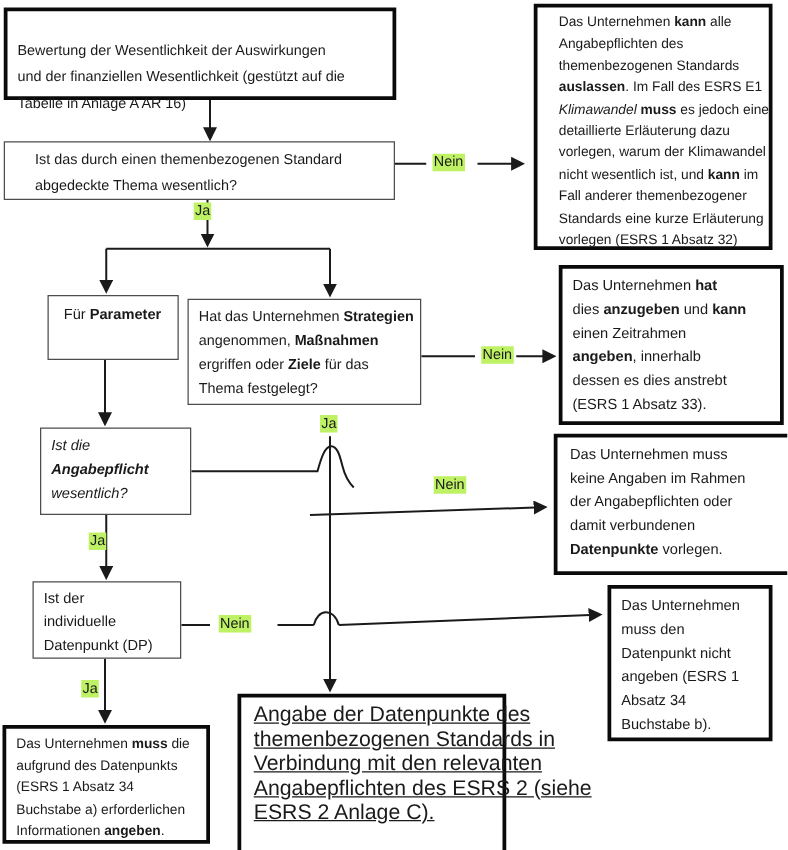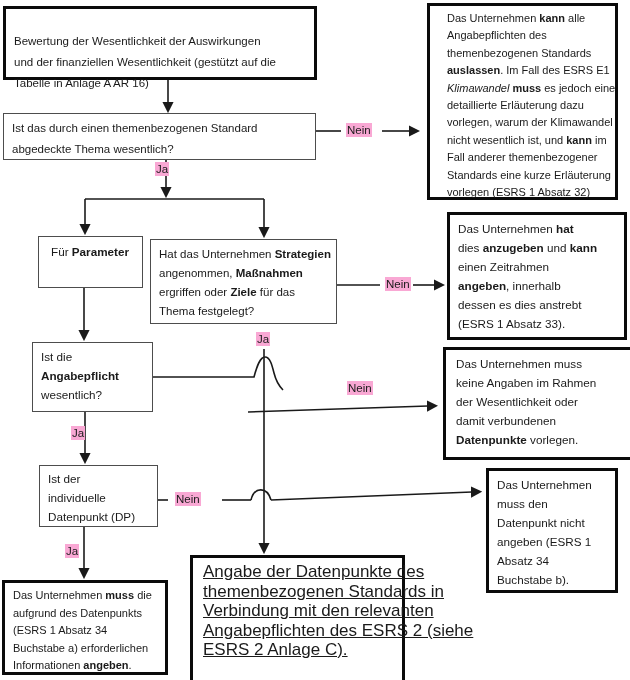--- a/index.html
+++ b/index.html
@@ -11,31 +11,31 @@
   .connectors{position:absolute;left:0;top:0;width:630px;height:680px;}
   .box{
     position:absolute;box-sizing:border-box;background:#ffffff;
     white-space:nowrap;font-size:11.5px;line-height:19px;
   }
   .box div{white-space:nowrap;}
   .thin{border:1.5px solid #4d4d4d;}
   .thick{border:3px solid #0a0a0a;}
   .b{font-weight:bold;}
   .i{font-style:italic;}
-  .lbl{position:absolute;font-size:11.5px;line-height:14px;color:#1a1a1a;background:#f9a8d4;padding:0 1px;}
+  .lbl{position:absolute;font-size:11.5px;line-height:14px;color:#1a1a1a;background:#bef264;padding:0 1px;}
 
   #b-bewertung{left:3px;top:6px;width:314px;height:74px;padding:22px 8px;line-height:21px;font-size:11.5px;}
-  #b-thema{left:3px;top:113px;width:313px;height:47px;padding:4px 8px;line-height:21px;font-size:11.5px;}
+  #b-thema{left:3px;top:113px;width:313px;height:47px;padding:4px 24px;line-height:21px;font-size:11.5px;}
   #b-auslassen{left:427px;top:3px;width:191px;height:197px;padding:4px 17px;line-height:17.4px;font-size:11px;}
   #b-parameter{left:38px;top:236px;width:105px;height:52px;padding:5px 12px;font-size:11.7px;}
   #b-strategien{left:150px;top:239px;width:187px;height:85px;padding:5px 8px;font-size:11.5px;}
   #b-anzugeben{left:447px;top:212px;width:180px;height:128px;padding:4px 8px;font-size:11.7px;}
-  #b-angabepflicht{left:32px;top:342px;width:121px;height:70px;padding:4px 8px;font-size:11.7px;}
+  #b-angabepflicht{left:32px;top:342px;width:121px;height:70px;padding:4px 8px;font-size:11.7px;font-style:italic;}
   #b-keine-angaben{left:443px;top:347px;width:222px;height:113px;padding:4px 10px;font-size:11.7px;}
-  #b-datenpunkt{left:39px;top:465px;width:119px;height:62px;padding:3px 8px;font-size:11.7px;}
+  #b-datenpunkt{left:26px;top:465px;width:119px;height:62px;padding:3px 8px;font-size:11.7px;}
   #b-dp-nicht{left:486px;top:468px;width:132px;height:125px;padding:4px 8px;font-size:11.7px;}
   #b-angabe-dp{left:190px;top:555px;width:215px;height:128px;padding:4px 10px;line-height:19.5px;font-size:17px;text-decoration:underline;}
   #b-muss-angeben{left:2px;top:580px;width:166px;height:95px;padding:4px 8px;line-height:17.5px;font-size:11px;}
 
   #l-ja1{left:155px;top:162px;}
   #l-nein1{left:346px;top:123px;}
   #l-ja2{left:256px;top:332px;}
   #l-nein2{left:385px;top:277px;}
   #l-ja3{left:71px;top:426px;}
   #l-nein3{left:347px;top:381px;}
@@ -124,21 +124,21 @@
 
   <div class="box thin" id="b-angabepflicht">
       <div><span>Ist die</span></div>
       <div><span class="b">Angabepflicht</span></div>
       <div><span>wesentlich?</span></div>
     </div>
 
   <div class="box thick" id="b-keine-angaben">
       <div><span>Das Unternehmen muss</span></div>
       <div><span>keine Angaben im Rahmen</span></div>
-      <div><span>der Wesentlichkeit oder</span></div>
+      <div><span>der Angabepflichten oder</span></div>
       <div><span>damit verbundenen</span></div>
       <div><span class="b">Datenpunkte</span><span> vorlegen.</span></div>
     </div>
 
   <div class="box thin" id="b-datenpunkt">
       <div><span>Ist der</span></div>
       <div><span>individuelle</span></div>
       <div><span>Datenpunkt (DP)</span></div>
     </div>
 

